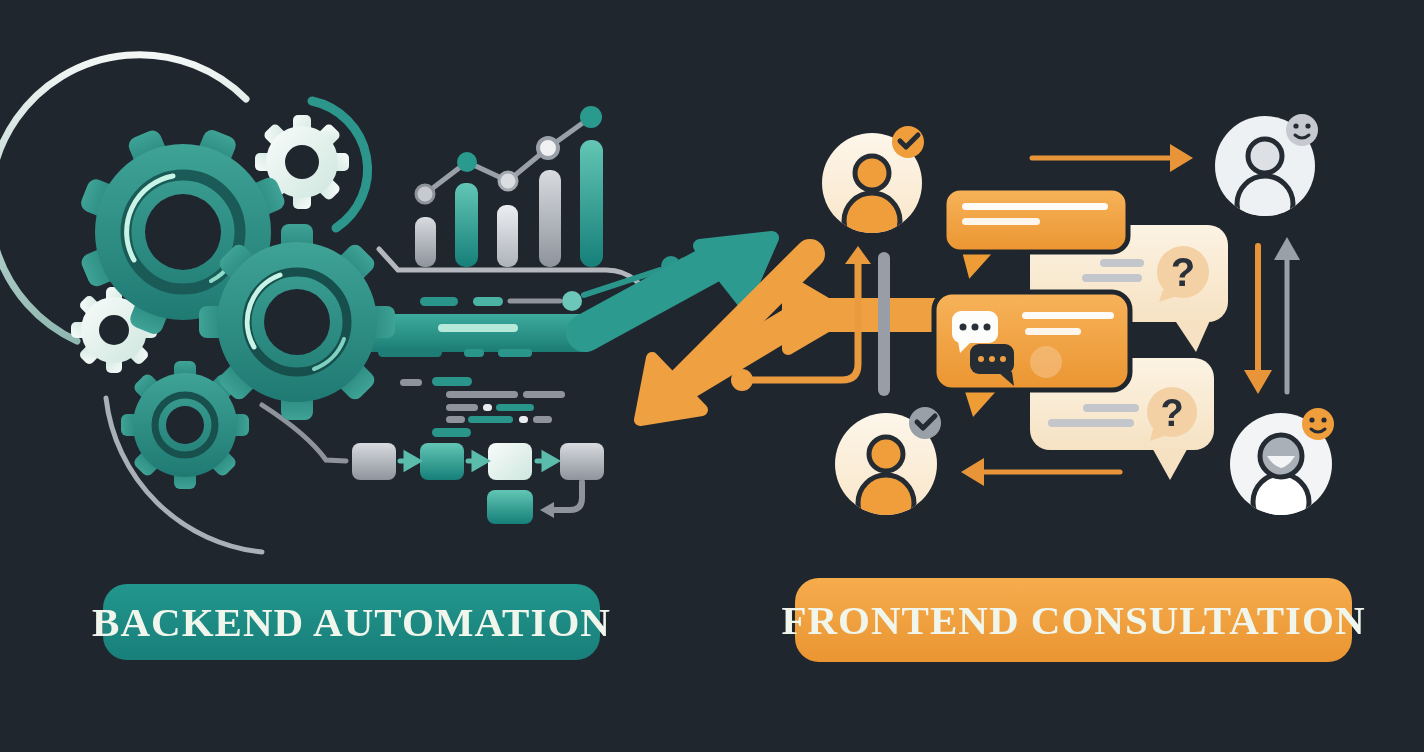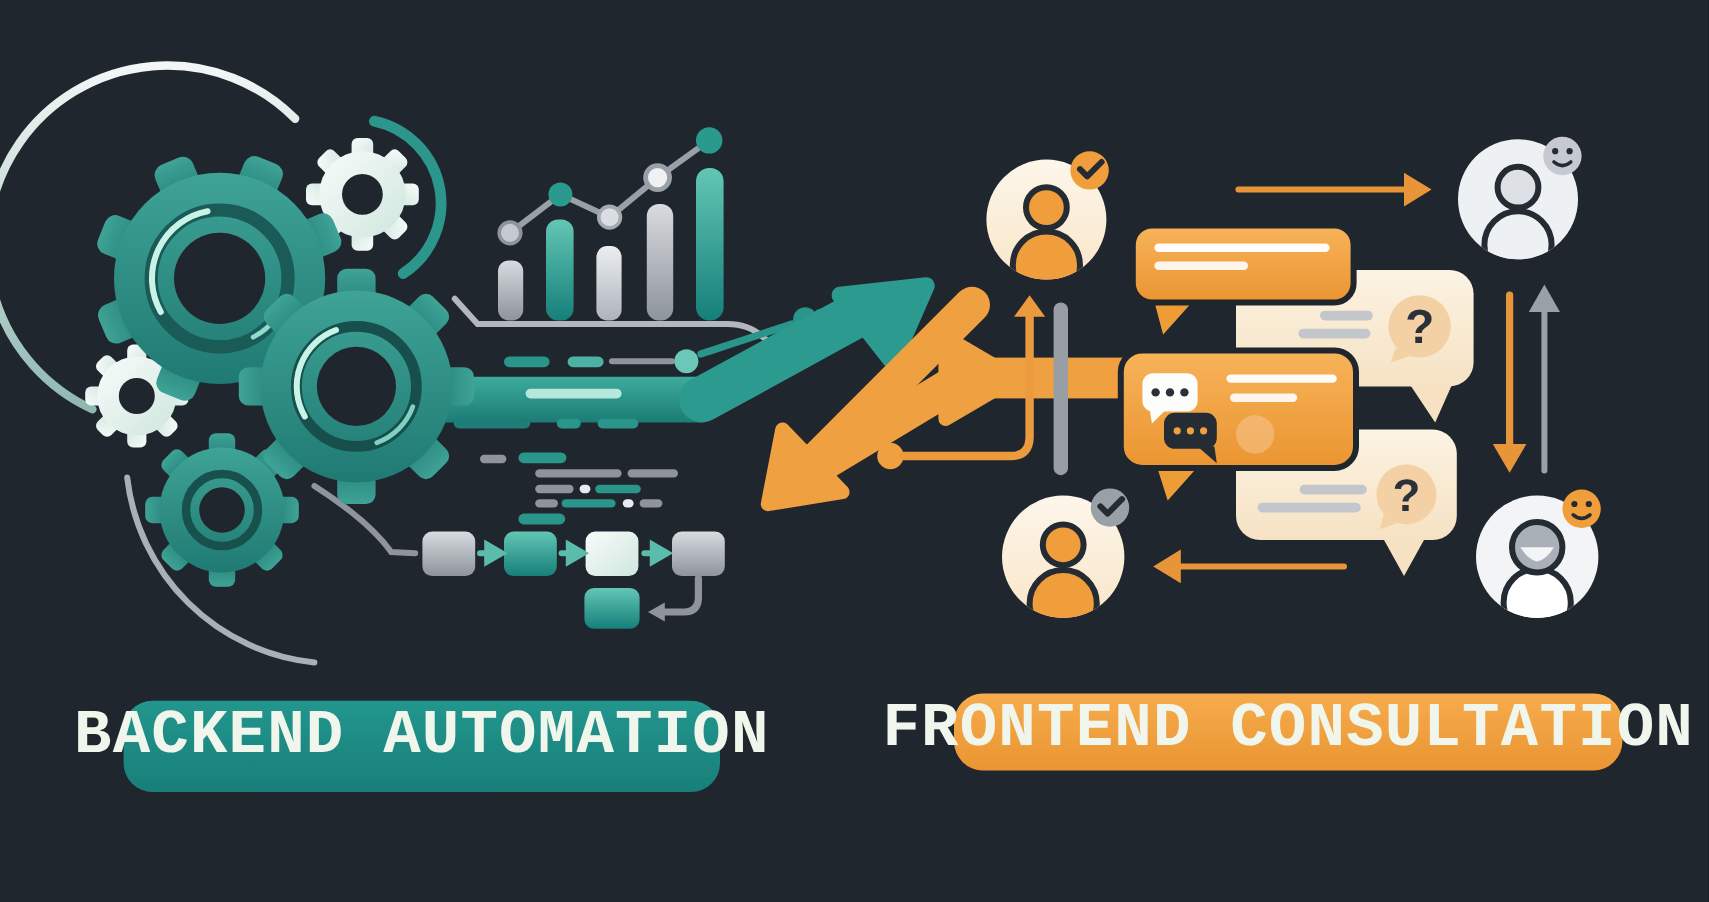--- a/index.html
+++ b/index.html
@@ -2,27 +2,27 @@
 <html><head>
 <meta charset="utf-8">
 <style>
   html,body{margin:0;padding:0;background:#14181e;}
   #stage{
     position:relative;width:1424px;height:752px;overflow:hidden;
     background:#20262e;font-family:"Liberation Sans",sans-serif;
   }
   #stage svg{position:absolute;left:0;top:0;}
   .label{
-    position:absolute;border-radius:24px;display:flex;justify-content:center;
-    font-weight:800;font-size:52px;letter-spacing:1px;color:#f0f6ec;
-    font-family:Liberation Mono, monospace;white-space:nowrap;
+    position:absolute;border-radius:24px;display:flex;align-items:center;justify-content:center;
+    font-weight:800;font-size:41px;letter-spacing:1px;color:#f0f6ec;
+    font-family:Liberation Serif, serif;white-space:nowrap;
   }
   .label-backend{left:103px;top:584px;width:497px;height:76px;
     background:linear-gradient(180deg,#22968d,#187f79);}
-  .label-frontend{left:795px;top:578px;width:557px;height:64px;
+  .label-frontend{left:795px;top:578px;width:557px;height:84px;
     background:linear-gradient(180deg,#f6ac4d,#ea9532);}
 </style>
 </head>
 <body>
 
 <div id="stage">
 
 <svg width="1424" height="752" viewBox="0 0 1424 752">
   <defs>
     <linearGradient id="gTeal" x1="0" y1="0" x2="0" y2="1">

